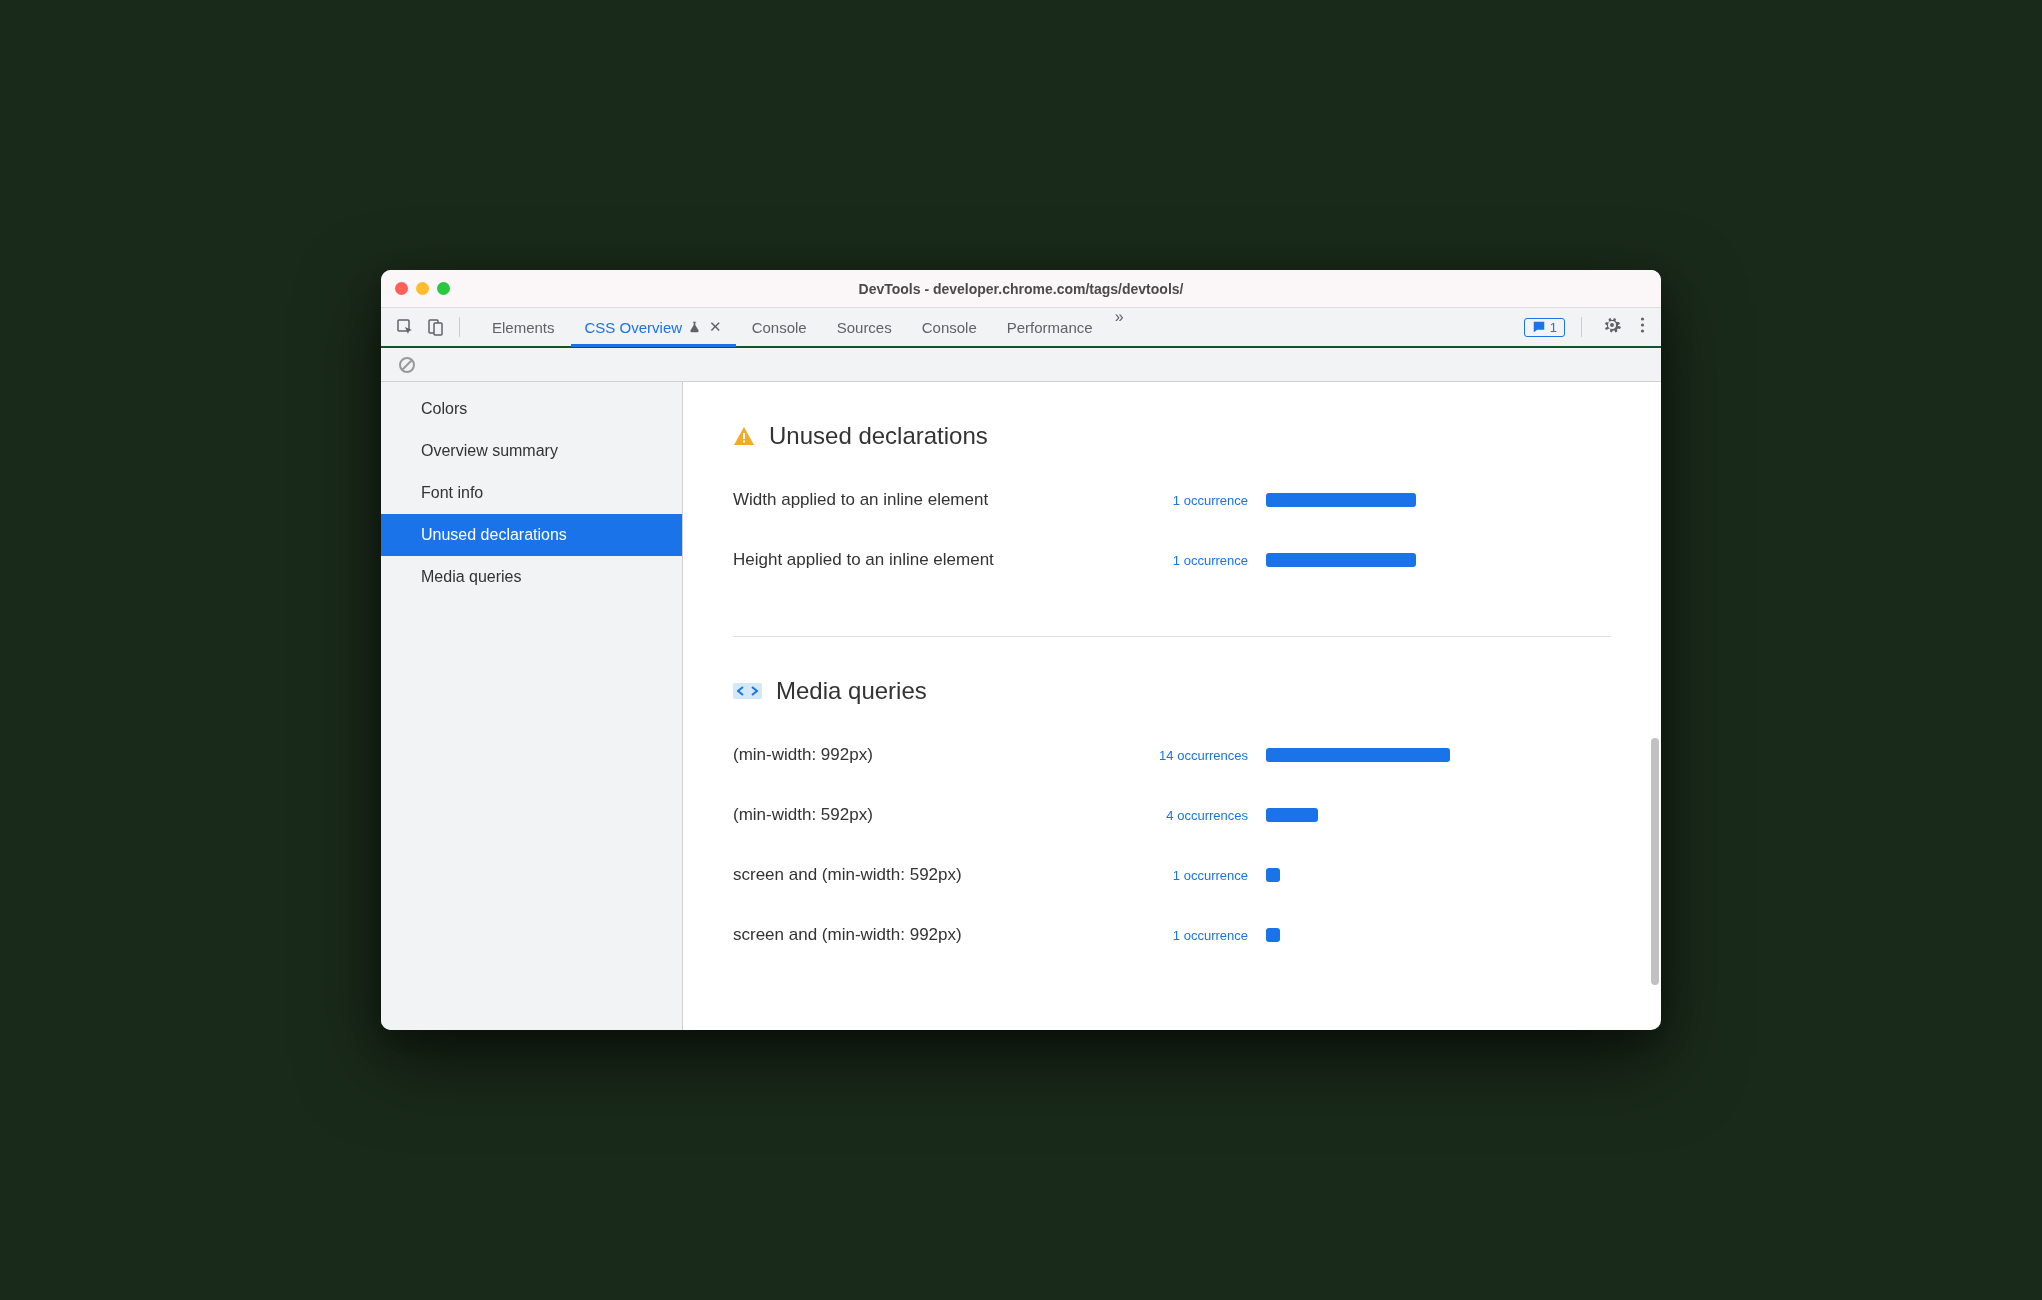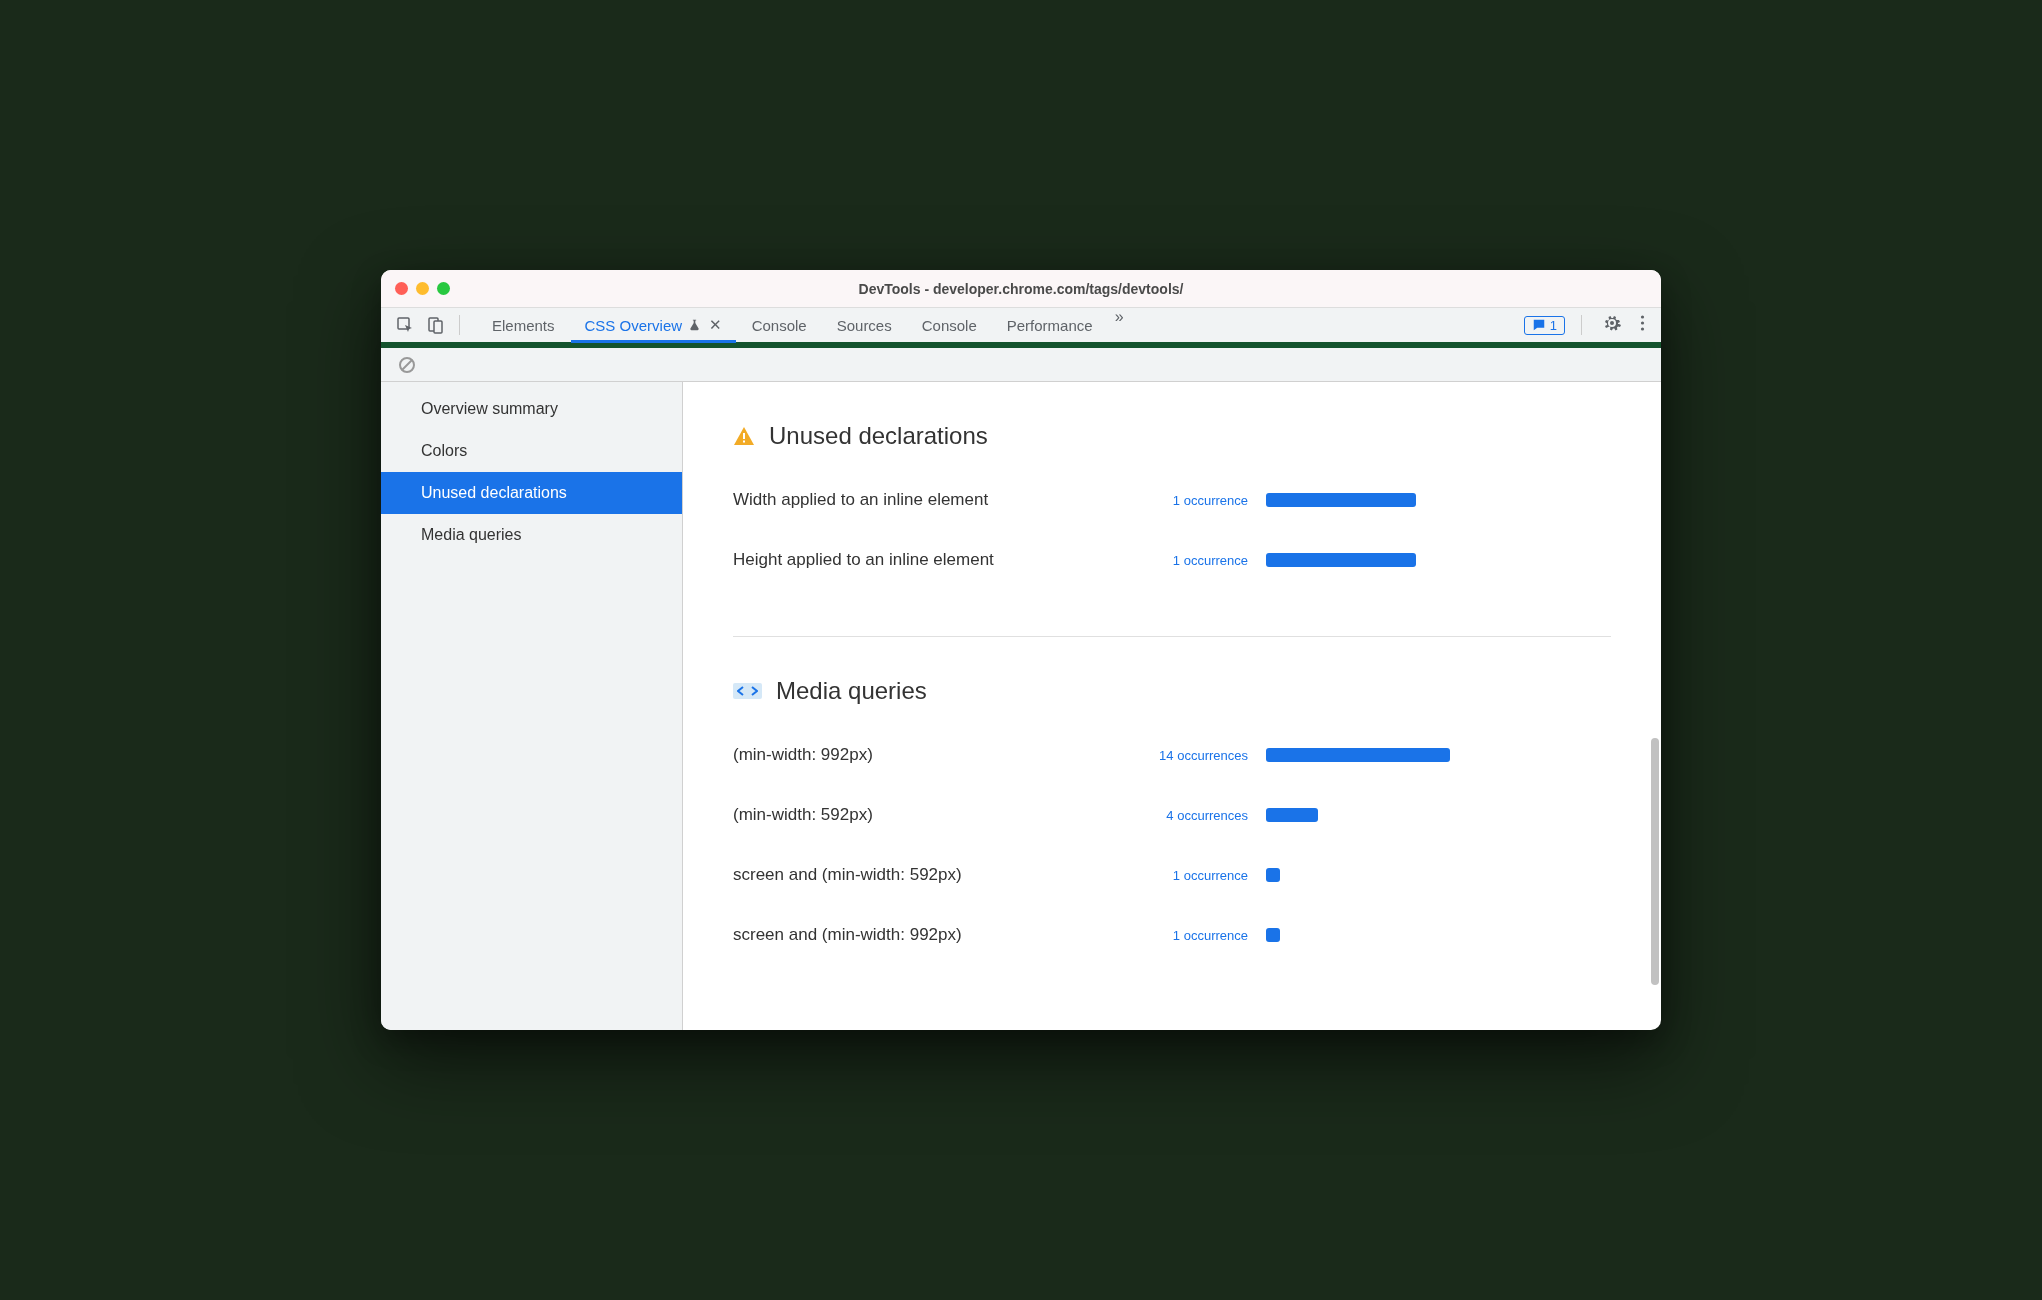--- a/index.html
+++ b/index.html
@@ -41,21 +41,21 @@
       left: 0; right: 0;
       text-align: center;
       font-size: 14px;
       font-weight: 600;
       color: #4a4a4a;
       pointer-events: none;
     }
     .toolbar {
       height: 40px;
       background: #f1f3f4;
-      border-bottom: 6px solid #14532d;
+      border-bottom: 2px solid #14532d;
       display: flex;
       align-items: center;
       padding: 0 12px;
       gap: 6px;
     }
     .tool-icon {
       width: 24px; height: 24px;
       display: flex; align-items: center; justify-content: center;
       color: #5f6368;
       cursor: pointer;
@@ -313,24 +313,27 @@
           <circle cx="9" cy="9" r="7"></circle>
           <line x1="4" y1="14" x2="14" y2="4"></line>
         </svg>
     </div>
   </div>
 
   <div class="content">
 
     <div class="sidebar">
       <div class="sidebar-item">
+        <span>Colors</span>
+      </div>
+      <div class="sidebar-item">
         <span>Overview summary</span>
       </div>
       <div class="sidebar-item">
-        <span>Colors</span>
+        <span>Font info</span>
       </div>
       <div class="sidebar-item active">
         <span>Unused declarations</span>
       </div>
       <div class="sidebar-item">
         <span>Media queries</span>
       </div>
     </div>
 
     <div class="main">

